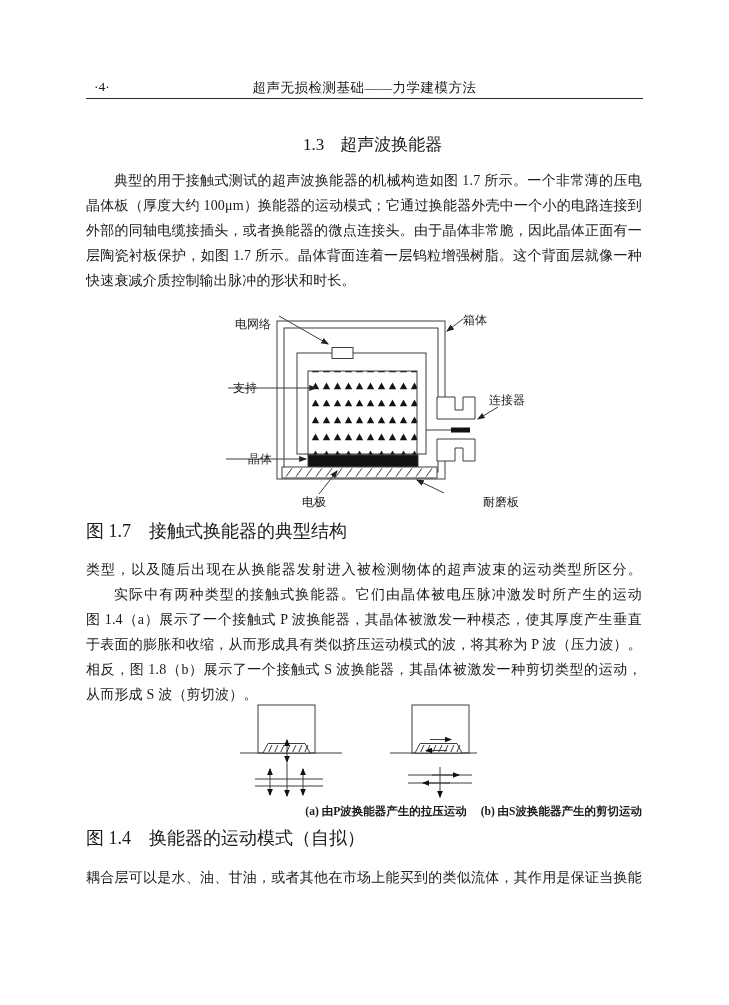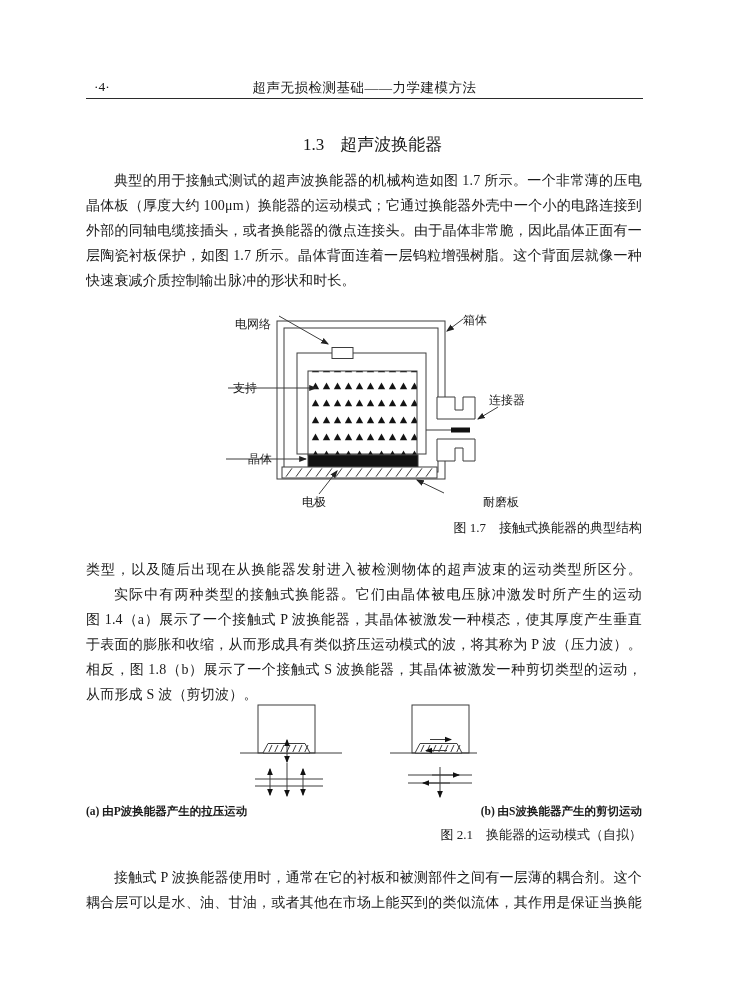--- a/index.html
+++ b/index.html
@@ -28,24 +28,24 @@
   .fig18 { left:180px; top:695px; width:370px; height:105px; }
   .fig svg { position:absolute; left:0; top:0; }
   .figlabel { position:absolute; font-size:12px; white-space:nowrap; }
   .lab-network { left:55px; top:16px; }
   .lab-case { left:283px; top:12px; }
   .lab-backing { left:37px; top:80px;margin-left:16px; }
   .lab-connector { left:309px; top:92px; }
   .lab-crystal { left:23px; top:151px;margin-left:45px; }
   .lab-electrode { left:122px; top:194px; }
   .lab-wearplate { left:266px; top:194px;margin-left:37px; }
-  .figcaption { position:absolute; left:86px; width:556px; text-align:right; font-size:13px; }
+  .figcaption { position:absolute; left:86px; width:556px; text-align:left; font-size:18px; }
   .cap17 { top:519px; }
   .cap18 { top:826px; }
-  .subcaps { position:absolute; left:86px; top:804px; width:556px; display:flex; justify-content:space-between; gap:14px; }
+  .subcaps { position:absolute; left:86px; top:804px; width:556px; display:flex; justify-content:flex-end; gap:14px; }
   .subcap { font-size:11.5px; font-weight:600; white-space:nowrap; }
 </style>
 </head>
 <body>
 
 <div class="page">
 
   <span class="pagenum">·4·</span>
   <div class="running-title">超声无损检测基础——力学建模方法</div>
   <div class="header-rule"></div>
@@ -160,20 +160,19 @@
           <line x1="252" y1="80" x2="279" y2="80" marker-end="url(#ah2)"></line>
           <line x1="270" y1="88" x2="243" y2="88" marker-end="url(#ah2)"></line>
         </g>
       </g>
     </svg>
   </div>
   <div class="subcaps">
     <span class="subcap">(a) 由P波换能器产生的拉压运动</span>
     <span class="subcap">(b) 由S波换能器产生的剪切运动</span>
   </div>
-  <div class="figcaption cap18">图 2.1　换能器的运动模式（自拟）</div>
+  <div class="figcaption cap18">图 1.4　换能器的运动模式（自拟）</div>
 
   <div class="para p3">
-    <div class="bline indent">接触式 P 波换能器使用时，通常在它的衬板和被测部件之间有一层薄的耦合剂。这个</div>
     <div class="bline">耦合层可以是水、油、甘油，或者其他在市场上能买到的类似流体，其作用是保证当换能</div>
   </div>
 
 </div>
 
 </body></html>

